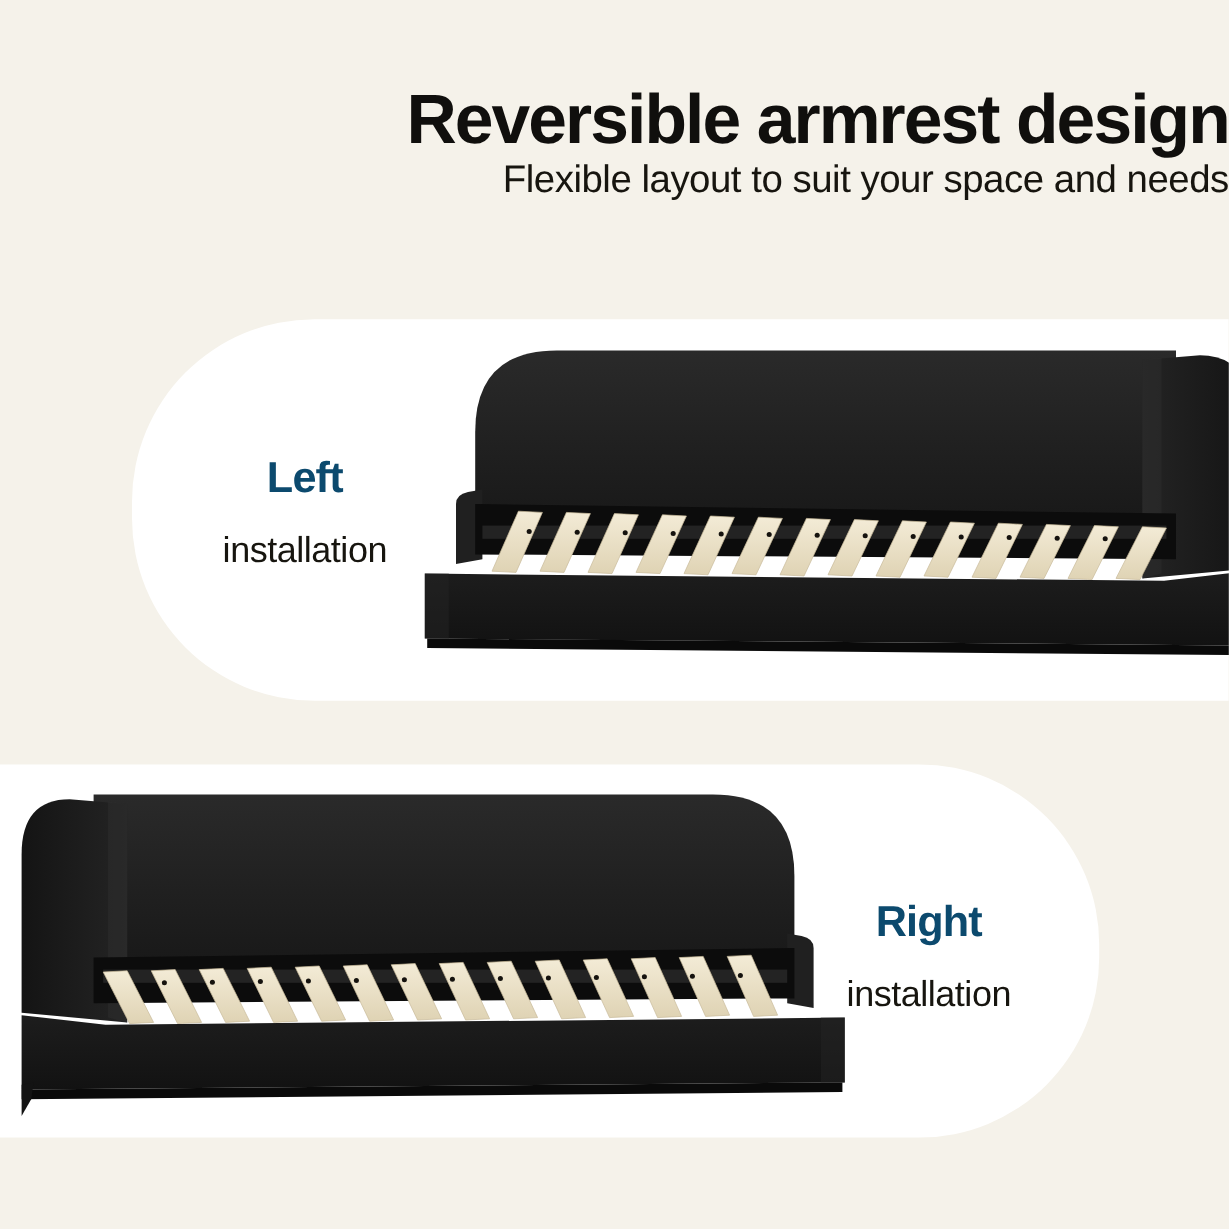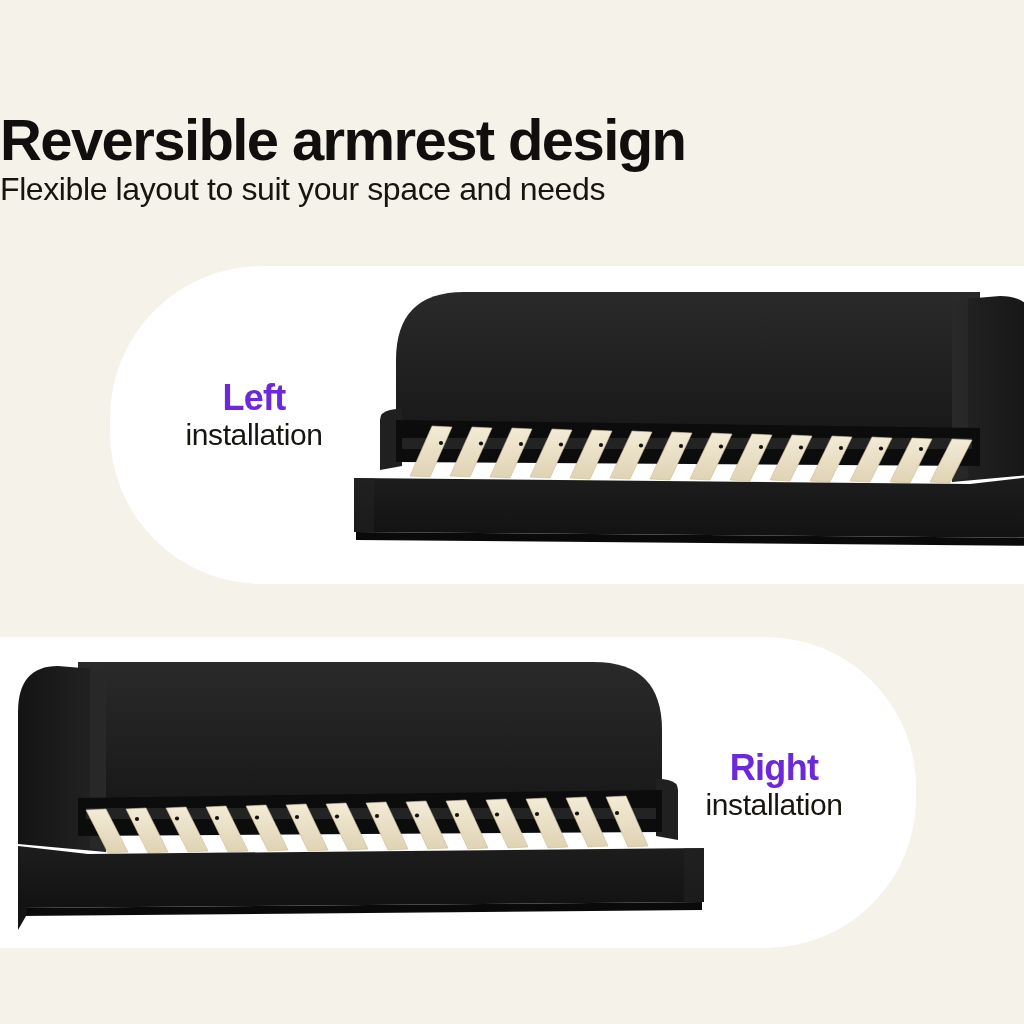--- a/index.html
+++ b/index.html
@@ -13,22 +13,22 @@
     background:#F5F2EA;
     font-family:"Liberation Sans", sans-serif;
     position:relative;
   }
 
   
   .header {
     position:absolute;
     left:0; top:0;
     width:1024px;
-    text-align:left;
-    padding-top:110px;
+    text-align:right;
+    padding-top:70px;
   }
   .title {
     font-size:58px;
     font-weight:bold;
     letter-spacing:-1.6px;
     color:#100F0D;
     line-height:1.05;
   }
   .subtitle {
     font-size:32px;
@@ -56,25 +56,25 @@
 
   
   .label-block { position:absolute; text-align:center; }
   .label-left  { left:142px; top:378px; width:224px; }
   .label-right { left:662px; top:748px; width:224px; }
 
   .label-strong {
     font-size:36px;
     font-weight:bold;
     letter-spacing:-0.7px;
-    color:#6d28d9;
+    color:#0c4a6e;
     line-height:1.1;
   }
   .label-sub {
-    margin-top:0;
+    margin-top:24px;
     font-size:30px;
     font-weight:400;
     letter-spacing:-0.4px;
     color:#17150F;
     line-height:1.1;
   }
 
   
   .bed-wrap { position:absolute; }
   .bed-top    { left:340px; top:270px;  width:700px; height:300px; }

